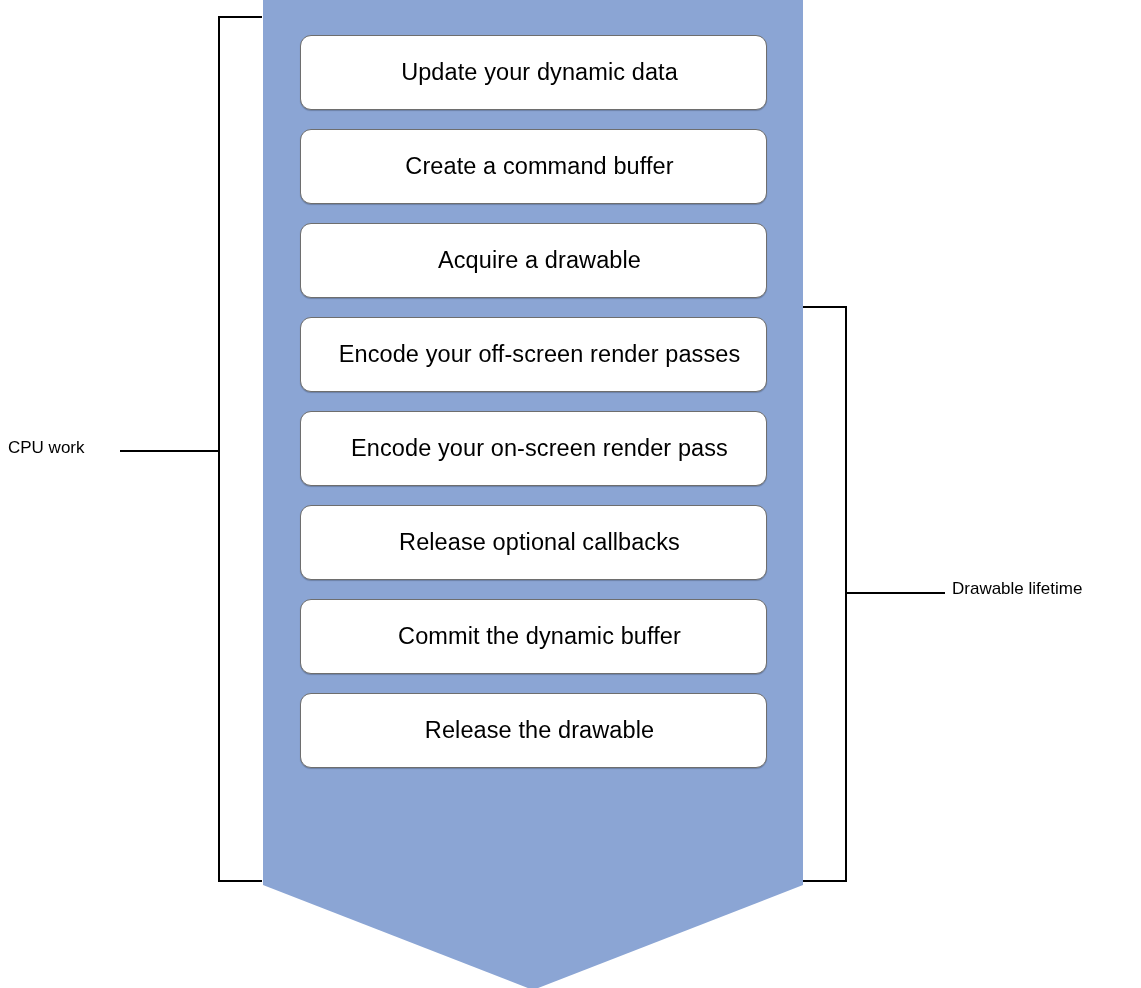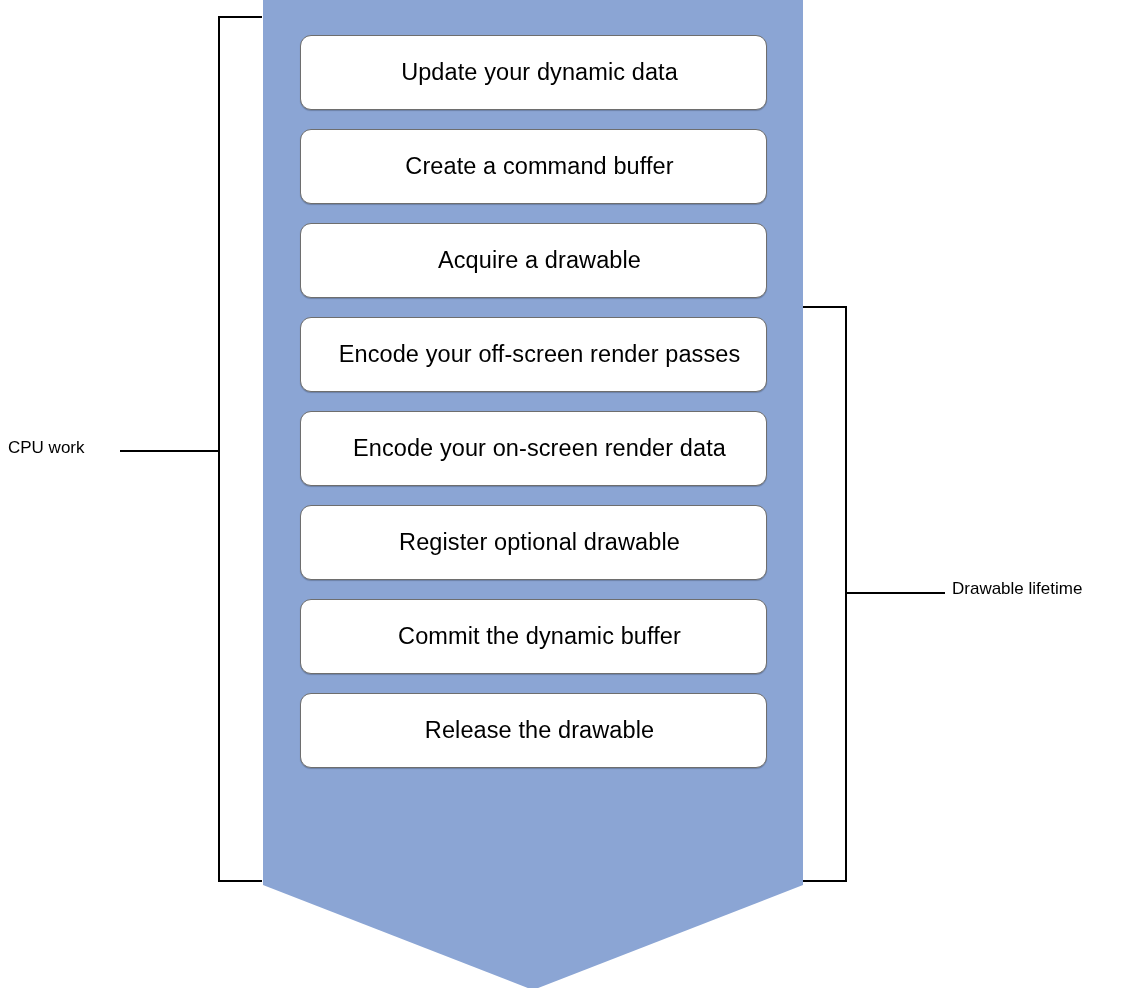--- a/index.html
+++ b/index.html
@@ -146,24 +146,24 @@
     <div class="stage-box">
       <span class="stage-label">Create a command buffer</span>
     </div>
     <div class="stage-box">
       <span class="stage-label">Acquire a drawable</span>
     </div>
     <div class="stage-box">
       <span class="stage-label">Encode your off-screen render passes</span>
     </div>
     <div class="stage-box">
-      <span class="stage-label">Encode your on-screen render data</span>
+      <span class="stage-label">Encode your on-screen render pass</span>
     </div>
     <div class="stage-box">
-      <span class="stage-label">Register optional drawable</span>
+      <span class="stage-label">Release optional callbacks</span>
     </div>
     <div class="stage-box">
       <span class="stage-label">Commit the dynamic buffer</span>
     </div>
     <div class="stage-box">
       <span class="stage-label">Release the drawable</span>
     </div>
   </div>
 
 </div>

